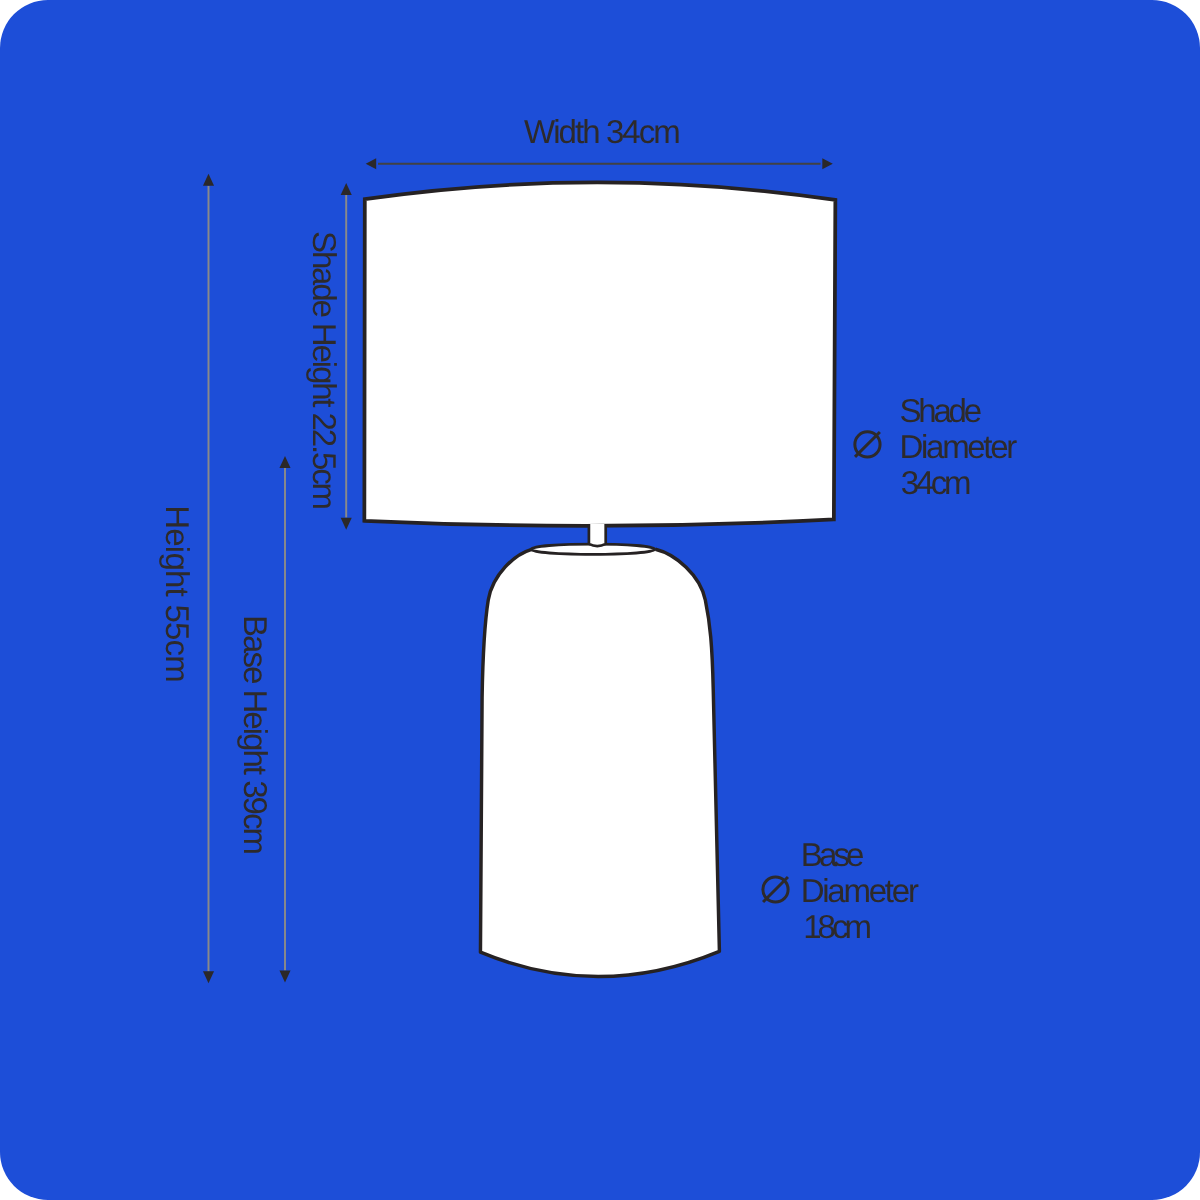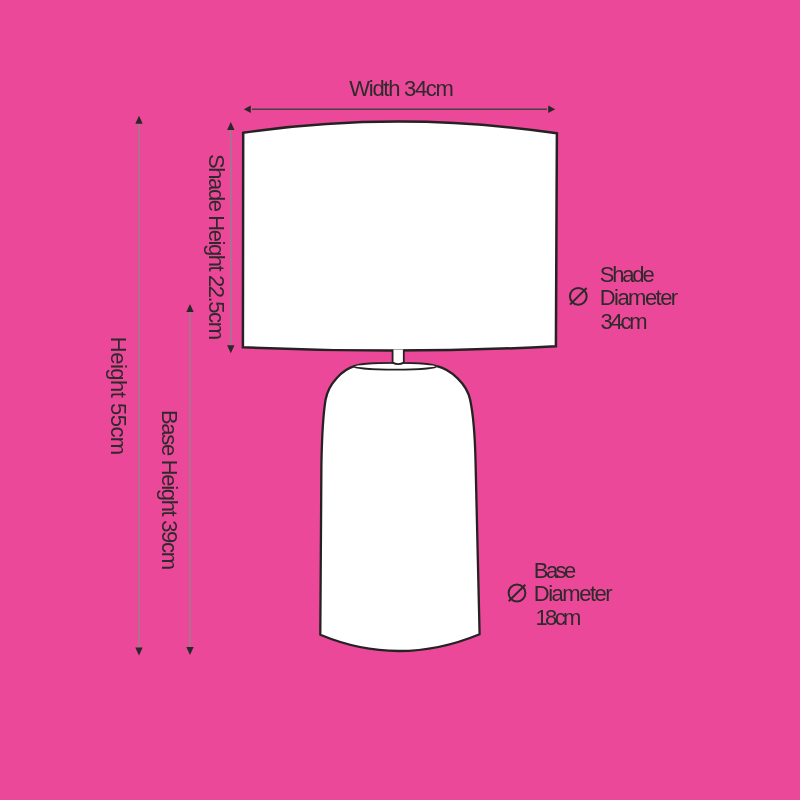--- a/index.html
+++ b/index.html
@@ -1,16 +1,16 @@
 <!DOCTYPE html>
 <html><head>
 <meta charset="utf-8">
 <style>
   html,body{margin:0;padding:0;background:#ffffff;}
-  .page{position:relative;width:800px;height:800px;background:#ec4899;overflow:hidden;}
+  .page{position:relative;width:800px;height:800px;background:#1d4ed8;overflow:hidden;border-radius:32px;}
   svg text{font-family:"Liberation Sans",sans-serif;fill:#2d2a2b;}
 </style>
 </head>
 <body>
 <div class="page">
 <svg width="800" height="800" viewBox="0 0 800 800" xmlns="http://www.w3.org/2000/svg">
 
   <text x="401.6" y="95.6" font-size="22" text-anchor="middle" textLength="104.5">Width 34cm</text>
 
   <g stroke="#424242" stroke-width="1.4" fill="#2b2829">

